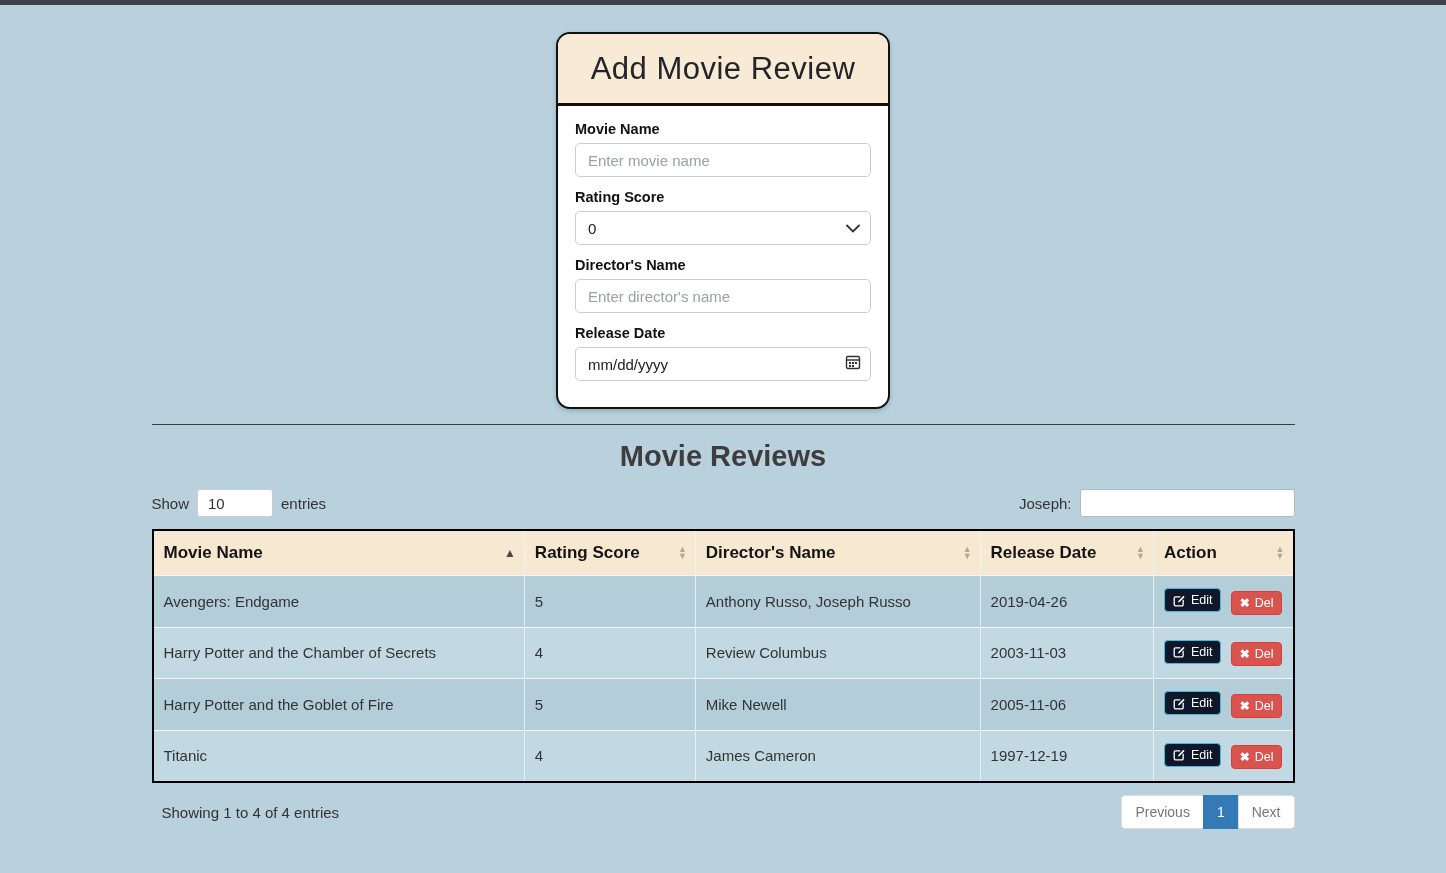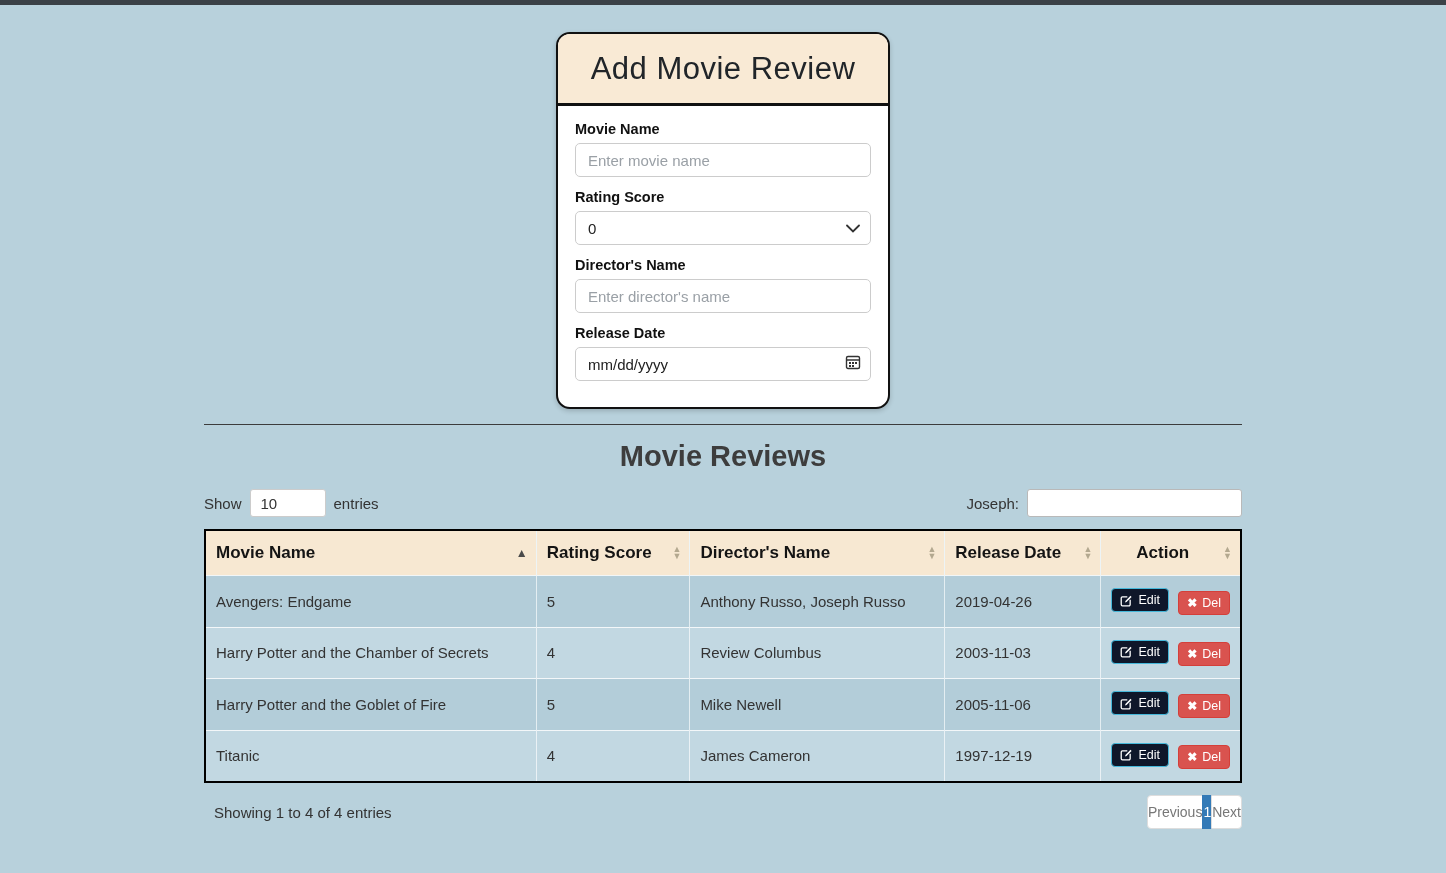--- a/index.html
+++ b/index.html
@@ -44,21 +44,21 @@
   .chevron-icon { position:absolute; right:11px; top:50%; transform:translateY(-50%); pointer-events:none; }
   .calendar-icon { position:absolute; right:10px; top:50%; transform:translateY(-50%); pointer-events:none; }
   .submit-row { text-align:center; margin-top:16px; }
   .submit-btn {
     background:#337ab7; border:1px solid #2e6da4; color:#fff;
     font-size:15px; padding:7px 15px; border-radius:4px; cursor:pointer;
     font-family:"Liberation Sans", sans-serif;
   }
 
   
-  .reviews-wrap { width:1038px; margin:0 auto; }
+  .reviews-wrap { width:1143px; margin:0 auto; }
   .divider { border:none; border-top:1.5px solid #3c3c3c; margin-top:15px; }
   .reviews-title { text-align:center; font-size:29px; font-weight:700; color:#3d3d3d; margin:15px 0 16px 0; }
 
   .controls { display:flex; justify-content:space-between; align-items:center; margin-bottom:12px; font-size:15px; color:#333; }
   .length-wrap { display:flex; align-items:center; gap:8px; }
   .length-select {
     width:76px; height:28px; border:1px solid #ccc; border-radius:3px;
     padding:0 0 0 10px; font-size:15px; color:#333; background:#fff;
     appearance:none; -webkit-appearance:none; outline:none;
     font-family:"Liberation Sans", sans-serif;
@@ -75,21 +75,21 @@
   .reviews-table th {
     background:#f7e8d2; text-align:left; font-size:17px; font-weight:700; color:#141414;
     padding:12px 26px 12px 10px; position:relative; cursor:pointer;
     border-right:1px solid rgba(255,255,255,0.75);
   }
   .reviews-table th:last-child { border-right:none; }
   .reviews-table th:nth-child(1){ width:33%; }
   .reviews-table th:nth-child(2){ width:15.1%; }
   .reviews-table th:nth-child(3){ width:25.2%; }
   .reviews-table th:nth-child(4){ width:15.3%; }
-  .reviews-table th:nth-child(5){ width:11.4%;text-align:center; }
+  .reviews-table th:nth-child(5){ width:11.4%; }
   .sort-icons { position:absolute; right:8px; top:50%; transform:translateY(-50%); display:flex; flex-direction:column; align-items:center; line-height:7px; }
   .sort-up, .sort-down { font-size:9px; color:#b3a88f; }
   th[data-sort="asc"] .sort-up { color:#4a4a4a; font-size:12px; }
   .reviews-table td {
     font-size:15px; color:#333; padding:12px 10px;
     border-right:1px solid rgba(255,255,255,0.65);
     border-top:1px solid rgba(255,255,255,0.8);
   }
   .reviews-table td:last-child { border-right:none; }
   tbody tr.odd  { background:#b3cdd9; }
@@ -103,21 +103,21 @@
     font-family:"Liberation Sans", sans-serif;
   }
   .btn-edit { background:#0f172a; border-color:#46b8da; margin-right:5px; }
   .btn-del  { background:#d9534f; border-color:#d43f3a; }
   .x-icon { font-size:12px; font-weight:700; line-height:1; }
 
   
   .table-footer { display:flex; justify-content:space-between; align-items:center; margin-top:12px;margin-left:10px; }
   .info-text { font-size:15px; color:#333; }
   .pagination { display:flex; list-style:none; }
-  .page-item { border:1px solid #ddd; background:#fff; color:#777; font-size:14px; padding:8px 0; cursor:pointer; margin-left:-1px; }
+  .page-item { border:1px solid #ddd; background:#fff; color:#777; font-size:14px; padding:8px 13px; cursor:pointer; margin-left:-1px; }
   .page-item.first { border-radius:4px 0 0 4px; margin-left:0; }
   .page-item.last  { border-radius:0 4px 4px 0; }
   .page-item.active { background:#337ab7; border-color:#337ab7; color:#fff; }
 </style>
 </head>
 <body>
 
 <div class="topbar"></div>
 
 <div class="card">

